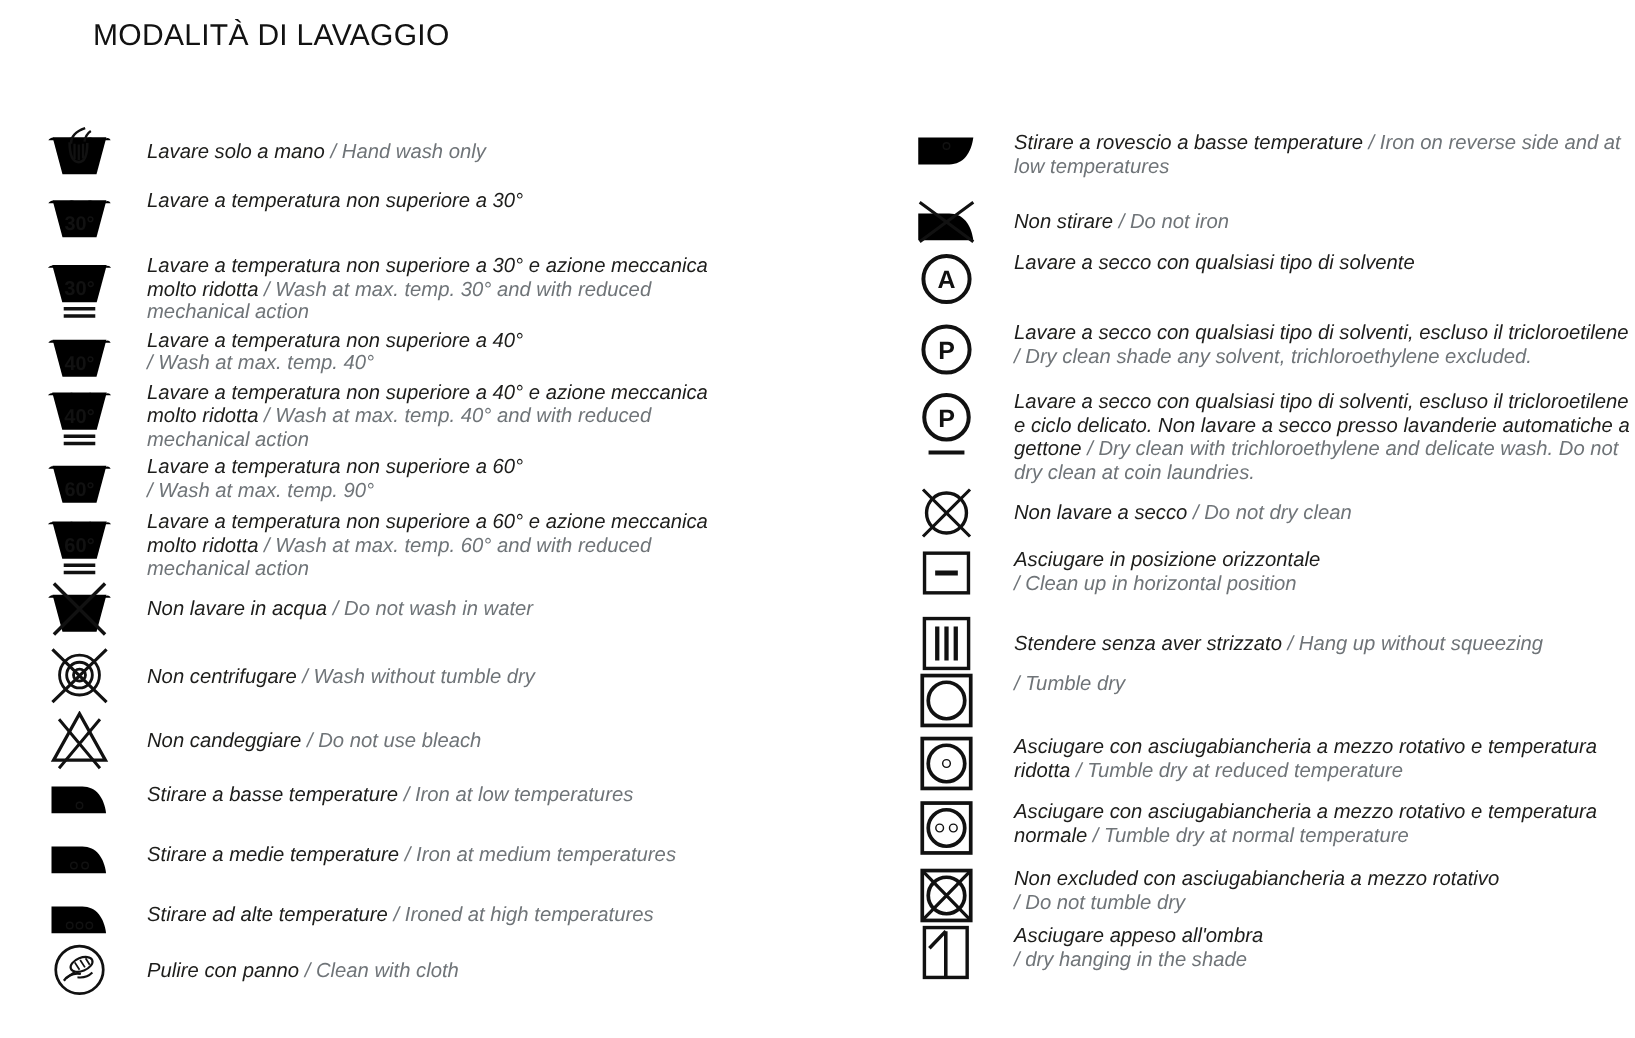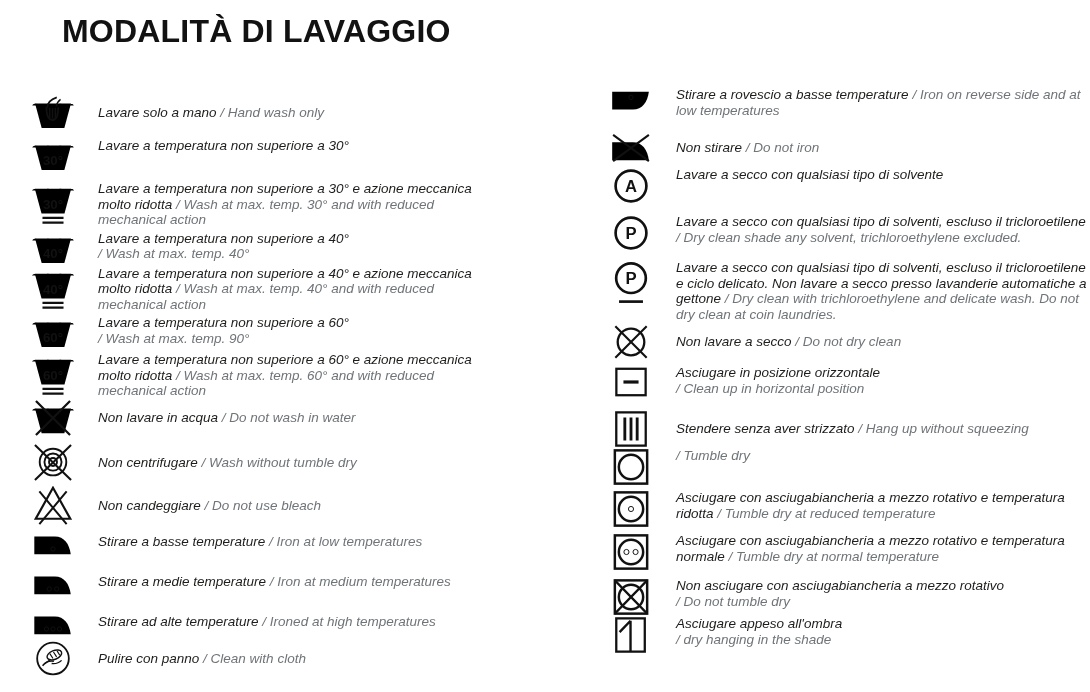--- a/index.html
+++ b/index.html
@@ -1,21 +1,21 @@
 <!DOCTYPE html>
 <html><head>
 <meta charset="utf-8">
 <style>
   html,body{margin:0;padding:0;background:#fff;}
   .canvas{position:relative;width:1090px;height:692px;background:#ffffff;overflow:hidden;
           font-family:"Liberation Sans",sans-serif;}
-  .title{position:absolute;left:62px;top:13px;font-size:32px;font-weight:bold;
+  .title{position:absolute;left:62px;top:13px;font-size:20px;font-weight:normal;
          color:#121212;letter-spacing:.2px;margin:0;text-align:center;}
   .col{position:absolute;display:flex;flex-direction:column;}
-  .col-left{left:30px;top:96px;width:492px;}
+  .col-left{left:30px;top:84px;width:492px;}
   .col-right{left:608px;top:87px;width:484px;}
   .row{display:flex;align-items:flex-start;}
   .row.vcenter{align-items:center;}
   .icon-box{flex:0 0 46px;margin-right:22px;display:flex;}
   .txt{margin:0;font-style:italic;font-size:13.5px;line-height:15.5px;color:#1d1d1b;max-width:400px;}
   .col-right .txt{max-width:432px;}
   .en{color:#6f7478;}
   .stacked .en{display:block;}
   svg.ic{display:block;}
   svg.ic path, svg.ic line, svg.ic rect, svg.ic circle, svg.ic ellipse, svg.ic polyline{stroke:#111;fill:none;}
@@ -397,21 +397,21 @@
 
     <div class="row stacked" style="margin-bottom:0">
       <span class="icon-box">
         <svg class="ic" viewBox="0 0 46 40" width="46" height="38">
           <rect x="6" y="2.5" width="34" height="35" stroke-width="2.6"></rect>
           <circle cx="23" cy="20" r="12.8" stroke-width="2.6"></circle>
           <path d="M6,2.5 L40,37.5 M40,2.5 L6,37.5" stroke-width="2.3"></path>
         </svg>
       </span>
       <p class="txt">
-        <span class="it">Non asciugare con asciugabiancheria a mezzo rotativo</span>
+        <span class="it">Non excluded con asciugabiancheria a mezzo rotativo</span>
         <span class="en">/ Do not tumble dry</span>
       </p>
     </div>
 
     <div class="row stacked" style="margin-bottom:0">
       <span class="icon-box">
         <svg class="ic" viewBox="0 0 46 40" width="46" height="38">
           <rect x="7.5" y="2.5" width="30" height="35" stroke-width="2.4"></rect>
           <path d="M11,17 L22.5,5 M22.5,5 V37" stroke-width="2.5"></path>
         </svg>

